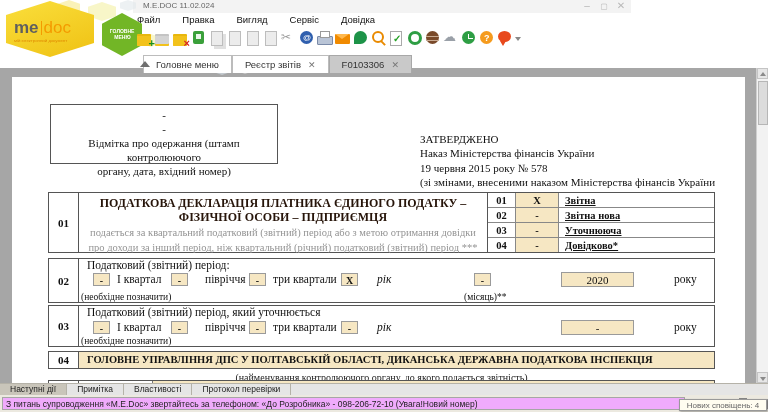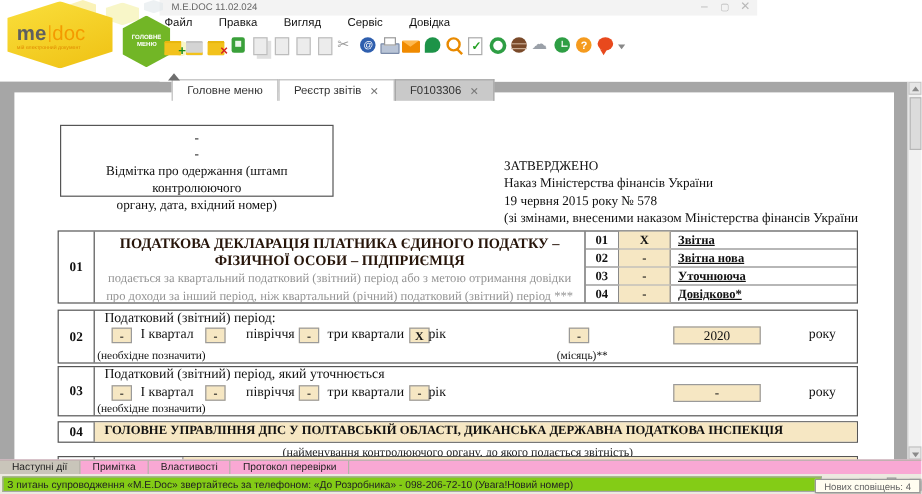--- a/index.html
+++ b/index.html
@@ -68,21 +68,21 @@
   .tl-clock::before{content:"";left:2px;top:4px;width:13px;height:13px;border-radius:50%;background:#2e9e44;}
   .tl-clock::after{content:"";left:8px;top:7px;width:4px;height:4px;border-left:1px solid #fff;border-bottom:1px solid #fff;}
   .tl-help::before{content:"";left:2px;top:4px;width:13px;height:13px;border-radius:50%;background:#f59b1e;}
   .tl-help::after{content:"?";left:6px;top:6px;color:#fff;font-weight:bold;font-size:9px;}
   .tl-chat::before{content:"";left:2px;top:4px;width:13px;height:11px;border-radius:50%;background:#e8491d;}
   .tl-chat::after{content:"";left:4px;top:14px;width:0;height:0;border:3px solid transparent;border-top:5px solid #e8491d;}
   .toolbar-more{width:8px;height:21px;position:relative;}
   .toolbar-more::before{content:"";position:absolute;left:1px;top:10px;border-left:3px solid transparent;border-right:3px solid transparent;border-top:4px solid #888;}
   
   .tabbar{position:absolute;left:133px;top:50px;width:635px;height:18px;background:#fff;display:flex;padding-left:10px;z-index:5;}
-  .tab{height:17px;margin-top:16px;padding:0 12px;border:1px solid #bcbcbc;border-bottom:none;
+  .tab{height:17px;margin-top:5px;padding:0 12px;border:1px solid #bcbcbc;border-bottom:none;
        font-size:9.5px;line-height:16px;color:#333;display:flex;align-items:center;gap:7px;background:#fff;justify-content:flex-end;}
   .tab.active{background:#c9c9c9;border-color:#a8a8a8;}
   .tab-close{color:#777;font-size:9px;}
   .tab-close::before{content:"✕";}
   .collapse-handle{position:absolute;left:140px;top:61px;width:0;height:0;z-index:8;
        border-left:5px solid transparent;border-right:5px solid transparent;border-bottom:6px solid #6e6e6e;}
   
   .workspace{position:absolute;left:0;top:68px;width:757px;height:315px;background:var(--ws);}
   .page{position:absolute;left:12px;top:9px;width:733px;height:306px;background:#fff;overflow:hidden;
         font-family:"Liberation Serif",serif;color:#111;}
@@ -113,46 +113,46 @@
   
   .r2{top:181px;height:45px;} .r3{top:228px;height:42px;}
   .pcontent{position:relative;flex:1;}
   .ptitle{position:absolute;left:8px;top:0;font-size:11.5px;}
   .pnote{position:absolute;left:2px;bottom:0;font-size:9.5px;}
   .obox{position:absolute;width:17px;height:13px;background:var(--beige);border:1px solid #9a9a9a;
         text-align:center;font-weight:bold;font-size:10px;line-height:13px;box-sizing:border-box;}
   .olabel{position:absolute;font-size:11.5px;}
   .r2 .obox,.r2 .olabel{top:14px;} .r3 .obox,.r3 .olabel{top:15px;}
   .ob1{left:14px;} .ol1{left:38px;} .ob2{left:92px;} .ol2{left:116px;margin-left:10px;}
-  .ob3{left:170px;} .ol3{left:194px;} .ob4{left:262px;} .ol4{left:278px;}
+  .ob3{left:170px;} .ol3{left:194px;} .ob4{left:262px;} .ol4{left:298px;font-style:italic;}
   .obm{left:395px;}
   .mnote{position:absolute;left:385px;bottom:0;font-size:9.5px;}
   .ybox{position:absolute;left:482px;width:73px;height:15px;background:var(--beige);border:1px solid #9a9a9a;
         text-align:center;font-size:11px;line-height:14px;box-sizing:border-box;}
   .r2 .ybox{top:13px;} .r3 .ybox{top:14px;}
   .ylabel{position:absolute;left:595px;font-size:11.5px;}
   .r2 .ylabel{top:14px;} .r3 .ylabel{top:15px;}
   
   .row04wrap{position:absolute;left:36px;top:274px;width:667px;}
   .row04{border:1px solid #555;display:flex;height:18px;box-sizing:border-box;background:#fff;}
   .r4-num{width:29px;border-right:1px solid #555;display:flex;align-items:center;justify-content:center;font-weight:bold;font-size:11px;}
   .r4-value{flex:1;background:var(--beige);font-weight:bold;font-size:10.5px;line-height:16px;padding-left:8px;white-space:nowrap;overflow:hidden;}
   .r4-caption{text-align:center;font-size:10px;color:#222;margin-top:3px;}
   
   .row05{top:303px;height:20px;}
   .r5-label{width:74px;border-right:1px solid #777;font-size:11.5px;padding:2px 0 0 6px;box-sizing:border-box;}
   .r5-field{flex:1;background:var(--beige);}
   
-  .bottom-tabs{position:absolute;left:0;top:383px;width:768px;height:12px;background:#f9a8d4;
+  .bottom-tabs{position:absolute;left:0;top:383px;width:768px;height:12px;background:#e5e5e5;
                border-top:1px solid #b5b2a8;display:flex;font-size:8.5px;z-index:9;box-sizing:border-box;}
   .btab{padding:0 10px;border-right:1px solid #b5b2a8;line-height:11px;color:#222;}
   .btab.active{background:#c9c5ba;}
   
   .statusbar{position:absolute;left:0;top:395px;width:768px;height:17px;background:#ece9e0;display:flex;align-items:center;z-index:9;}
-  .status-field{margin-left:2px;width:684px;height:13px;background:#84cc16;border:1px solid #a6a6a6;
+  .status-field{margin-left:2px;width:684px;height:13px;background:#f0abfc;border:1px solid #a6a6a6;
                 font-size:8.5px;line-height:12px;padding-left:3px;box-sizing:border-box;white-space:nowrap;overflow:hidden;color:#222;}
   .zoom-label{margin-left:5px;font-size:9px;color:#222;}
   .zoom-slider{display:flex;align-items:center;gap:2px;margin-left:3px;}
   .sl-btn{width:10px;height:10px;border:1px solid #999;background:#e8e8e8;font-size:8px;line-height:9px;text-align:center;box-sizing:border-box;color:#444;}
   .sl-track{width:26px;height:3px;background:#cfcfcf;border:1px solid #aaa;position:relative;}
   .sl-thumb{position:absolute;left:10px;top:-4px;width:6px;height:10px;background:#e2e2e2;border:1px solid #888;}
   
   .notif{position:absolute;right:1px;top:399px;width:88px;height:12px;background:#fffdf0;border:1px solid #999;
          font-size:8px;line-height:11px;text-align:center;color:#666;box-shadow:1px 1px 2px rgba(0,0,0,.35);z-index:20;box-sizing:border-box;}
 </style>

